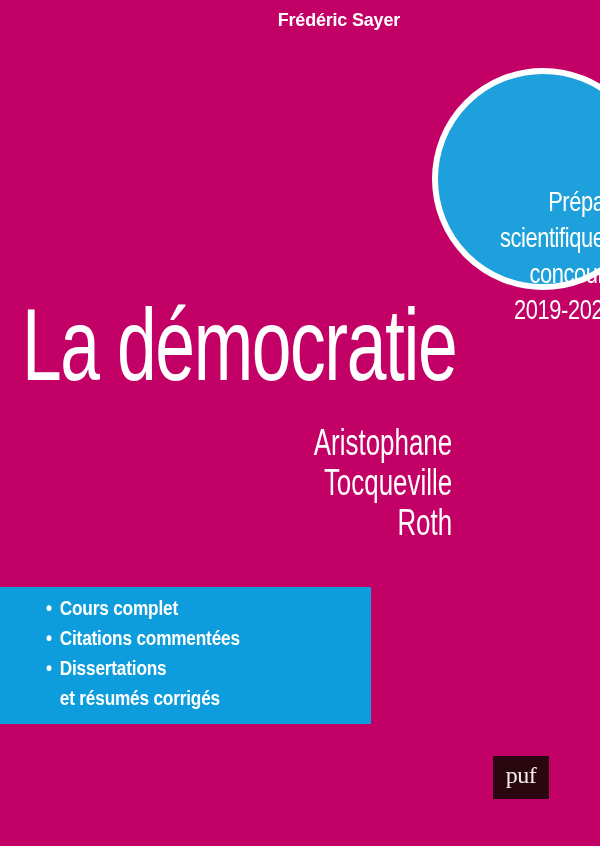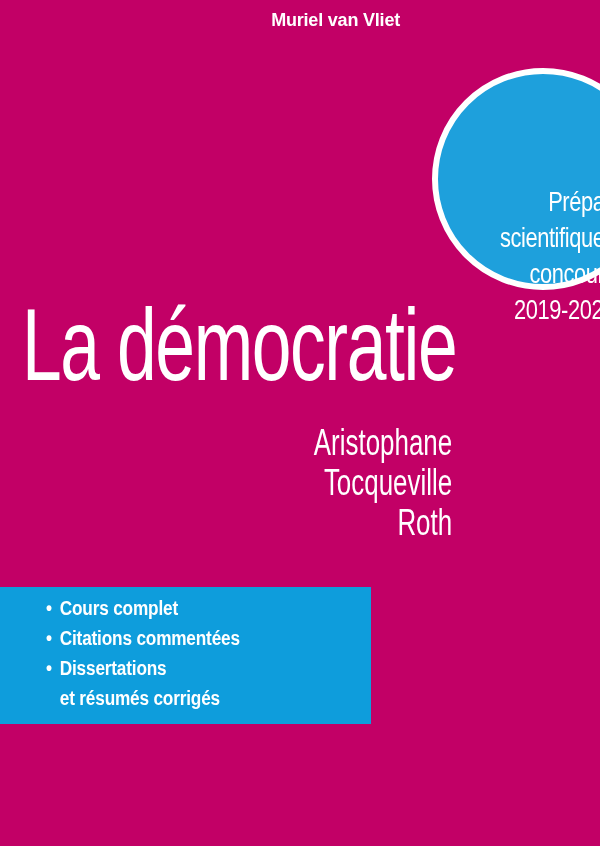--- a/index.html
+++ b/index.html
@@ -18,21 +18,21 @@
     .features li .line2 { display:block; }
     .puf { position:absolute; left:493px; top:756px; width:56px; height:43px; background:#2a0710; display:flex; align-items:center; justify-content:center; }
     .puf span { font-family:"Liberation Serif", serif; font-size:24px; color:#f3ece8; letter-spacing:-0.5px; margin-top:-4px; }
   </style>
 </head>
 <body>
 
 <div class="cover">
 
   <div class="authors">
-    <div>Muriel van Vliet</div>
+    <div>Frédéric Sayer</div>
   </div>
 
   <div class="badge">
     <div class="badge-text">
       <div>Prépas</div>
       <div>scientifiques</div>
       <div>concours</div>
       <div>2019-2020</div>
     </div>
   </div>
@@ -56,14 +56,17 @@
         <span>Citations commentées</span>
       </li>
       <li>
         <span class="bullet">•</span>
         <span>Dissertations</span>
         <span class="line2">et résumés corrigés</span>
       </li>
     </ul>
   </div>
 
+  <div class="puf">
+    <span>puf</span>
+  </div>
 
 </div>
 
 </body></html>

